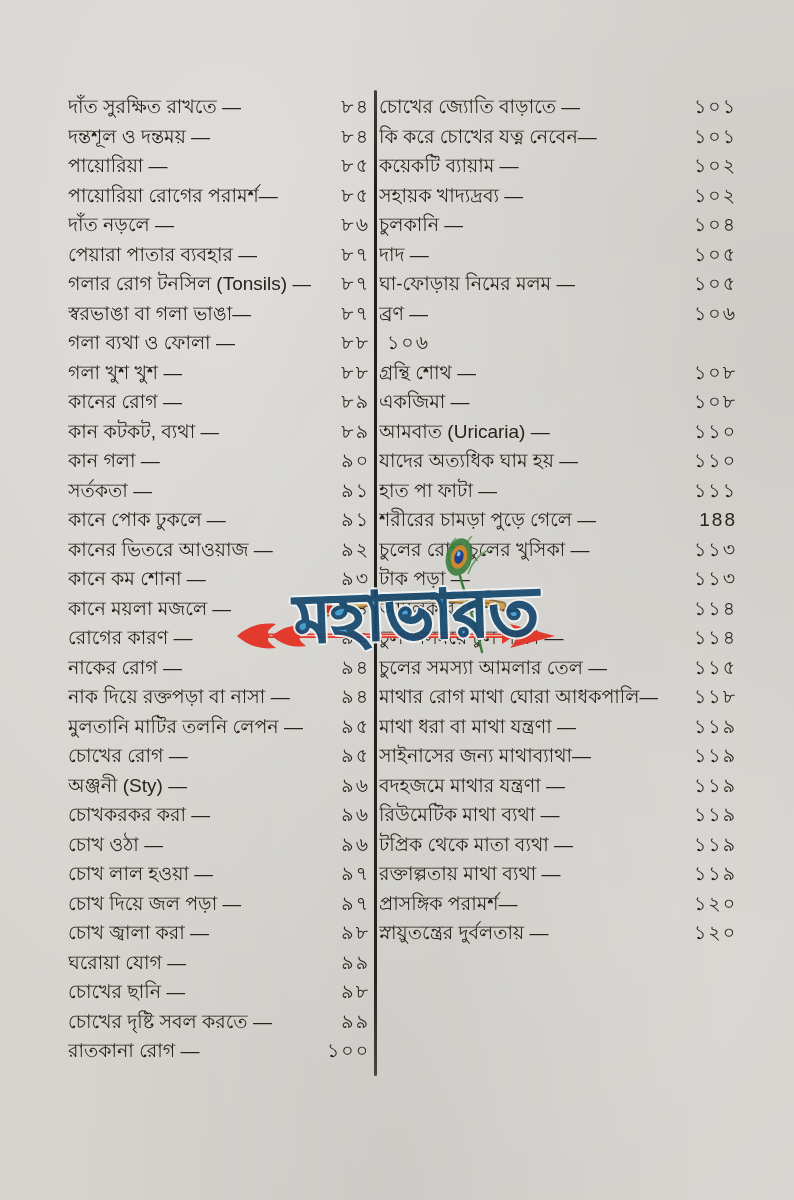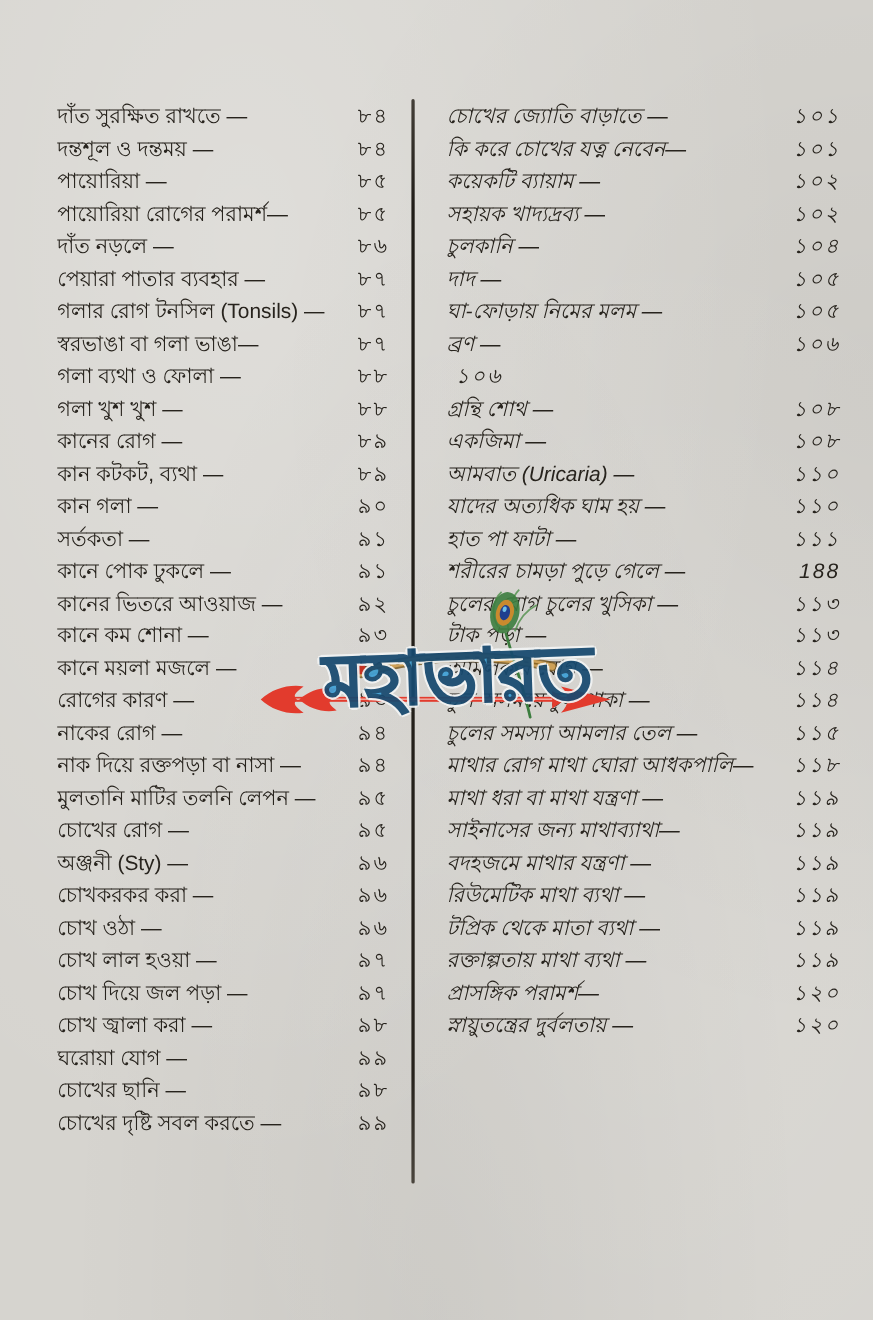--- a/index.html
+++ b/index.html
@@ -9,22 +9,22 @@
     background:
       radial-gradient(ellipse at 28% 18%, rgba(255,255,255,.22), transparent 62%),
       radial-gradient(ellipse at 75% 70%, rgba(255,255,255,.10), transparent 55%),
       radial-gradient(ellipse at 50% 100%, rgba(0,0,0,.05), transparent 60%),
       radial-gradient(ellipse at 100% 30%, rgba(0,0,0,.04), transparent 50%),
       #d6d4cf;
     overflow:hidden;
     font-family:"Liberation Sans", sans-serif;
   }
   .col{position:absolute;top:92px;}
-  .col-left{left:52px;width:302px;text-align:center;}
-  .col-right{left:406px;width:358px;font-style:italic;}
+  .col-left{left:68px;width:302px;text-align:center;}
+  .col-right{left:379px;width:358px;}
   .row{
     display:flex;justify-content:space-between;align-items:baseline;
     height:29.5px;line-height:29.5px;
     font-size:19px;color:#27231d;white-space:nowrap;
   }
   .row .t{overflow:hidden;text-overflow:clip;}
   .row .p{margin-left:8px;letter-spacing:2px;}
   .divider{
     position:absolute;left:374px;top:90px;width:3px;height:986px;
     background:linear-gradient(#433e37, #201d18 10%, #26221c 90%, #4a453d);
@@ -172,20 +172,24 @@
         <span class="p">৯৯</span>
       </div>
       <div class="row">
         <span class="t">চোখের ছানি —</span>
         <span class="p">৯৮</span>
       </div>
       <div class="row">
         <span class="t">চোখের দৃষ্টি সবল করতে —</span>
         <span class="p">৯৯</span>
       </div>
+      <div class="row">
+        <span class="t">রাতকানা রোগ —</span>
+        <span class="p">১০০</span>
+      </div>
     </div>
 
   <div class="divider"></div>
 
   <div class="col col-right" id="col-right">
       <div class="row">
         <span class="t">চোখের জ্যোতি বাড়াতে —</span>
         <span class="p">১০১</span>
       </div>
       <div class="row">

